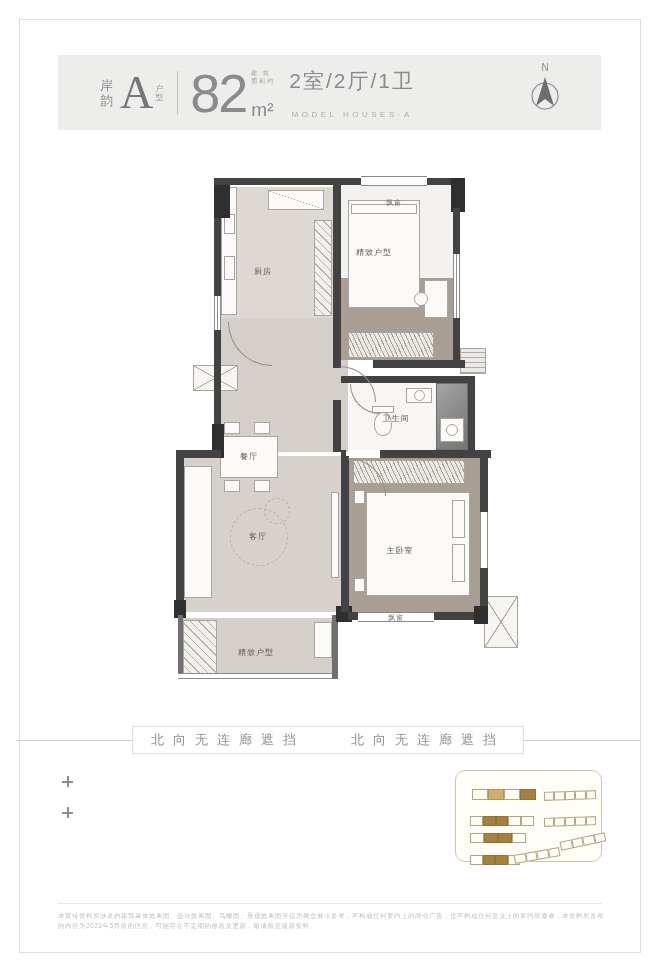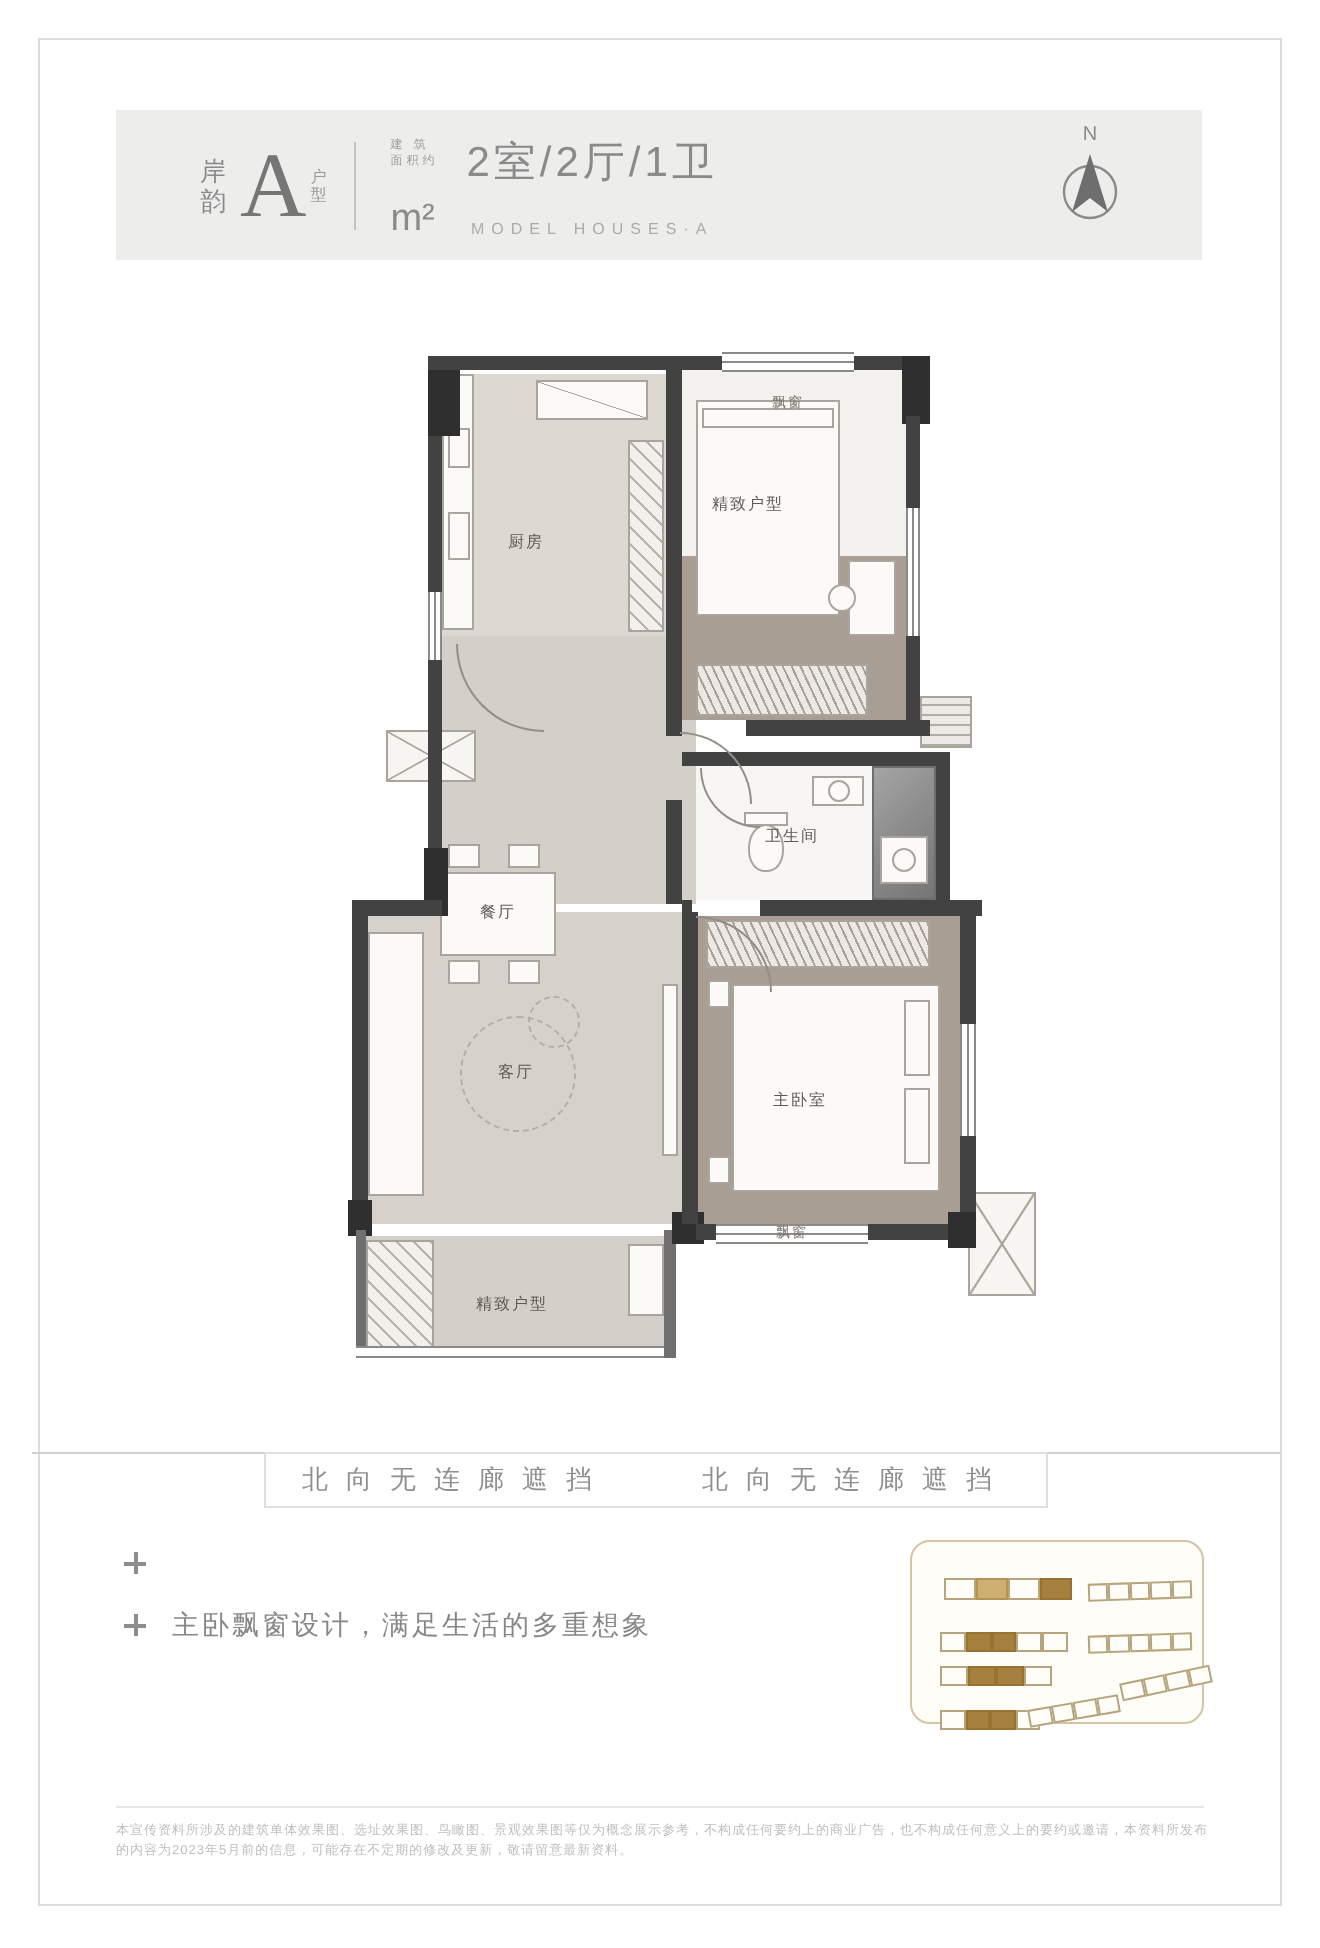--- a/index.html
+++ b/index.html
@@ -53,21 +53,21 @@
   .rail { position:absolute; border-top:1px solid #8a8a8a; border-bottom:1px solid #8a8a8a; background:#fff; }
   .marble { position:absolute; background:linear-gradient(135deg,#a5a5a5 0%,#8d8d8d 45%,#757575 100%); border:1px solid #6d6d6d; }
   .arc { position:absolute; border:1px solid #938e87; border-top:none; border-right:none; border-radius:0 0 0 100%; }
   .arc2 { position:absolute; border:1px solid #938e87; border-bottom:none; border-left:none; border-radius:0 100% 0 0; }
   .rug { position:absolute; border:1px dashed #b3aea6; border-radius:50%; }
   .circ { position:absolute; border:1px solid #a9a49c; border-radius:50%; background:#fbfaf8; }
   .rlabel { position:absolute; color:#5f5a54; font-size:8px; line-height:9px; letter-spacing:1px; white-space:nowrap; transform:translate(-50%,-50%); }
   .rlabel-sm { font-size:7px; color:#7c7770; }
 
   
-  .slogan-row { position:absolute; left:16px; right:20px; top:726px; height:28px; display:flex; align-items:flex-start; }
+  .slogan-row { position:absolute; left:16px; right:20px; top:726px; height:28px; display:flex; align-items:center; }
   .sl-line { flex:1; height:1px; background:#cfcfcf; }
   .sl-box { width:392px; height:28px; border:1px solid #e0e0e0; display:flex; align-items:center; justify-content:center; gap:46px; }
   .sl-text { color:#8f8f8f; font-size:13px; letter-spacing:9px; white-space:nowrap; }
 
   
   .features { position:absolute; left:62px; top:766px; }
   .feat { display:flex; align-items:center; height:31px; }
   .star { position:relative; width:11px; height:11px; margin-right:13px; flex:0 0 11px; }
   .star::before { content:""; position:absolute; left:0; top:5px; width:11px; height:1.6px; background:#8d8d8d; }
   .star::after  { content:""; position:absolute; left:5px; top:0; width:1.6px; height:11px; background:#8d8d8d; }
@@ -95,20 +95,21 @@
     <div class="stack2">
       <span>岸</span>
       <span>韵</span>
     </div>
     <div class="type-letter">A</div>
     <div class="tiny-stack">
       <span>户</span>
       <span>型</span>
     </div>
     <div class="vdiv"></div>
+    <div class="area-num">82</div>
     <div class="area-side">
       <div class="area-note">
         <div>建 筑</div>
         <div>面积约</div>
       </div>
       <div class="area-unit">m²</div>
     </div>
     <div class="layout-block">
       <div class="layout-main">2室/2厅/1卫</div>
       <div class="layout-sub">MODEL HOUSES·A</div>
@@ -254,21 +255,20 @@
   </div>
   <div class="sl-line"></div>
 </div>
 
 <div class="features">
   <div class="feat">
     <span class="star"></span>
   </div>
   <div class="feat">
     <span class="star"></span>
-    <span class="feat-text">主卧飘窗设计，满足生活的多重想象</span>
   </div>
 </div>
 
 <div class="site-map">
     <div class="sm-bar" style="left: 16px; top: 18px; width: 64px; height: 11px; transform: rotate(0deg);">
       <span class="sm-cell sm-o"></span>
       <span class="sm-cell sm-l"></span>
       <span class="sm-cell sm-o"></span>
       <span class="sm-cell sm-f"></span>
     </div>

